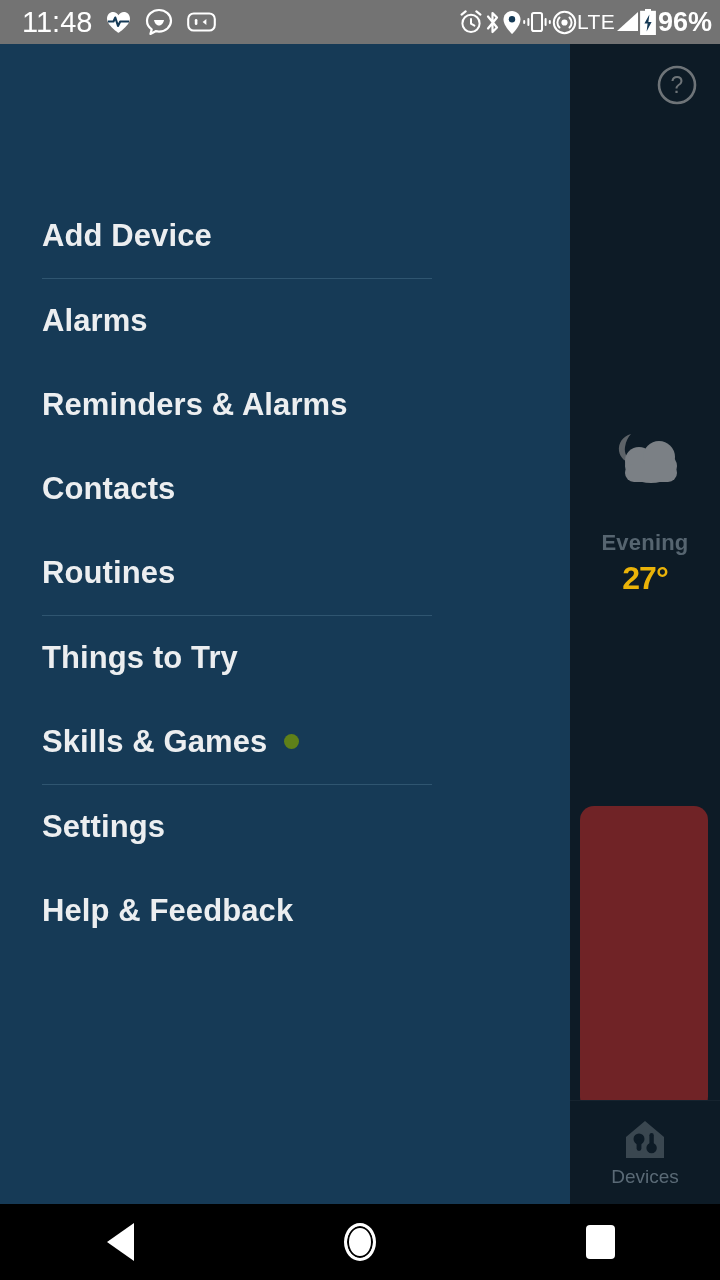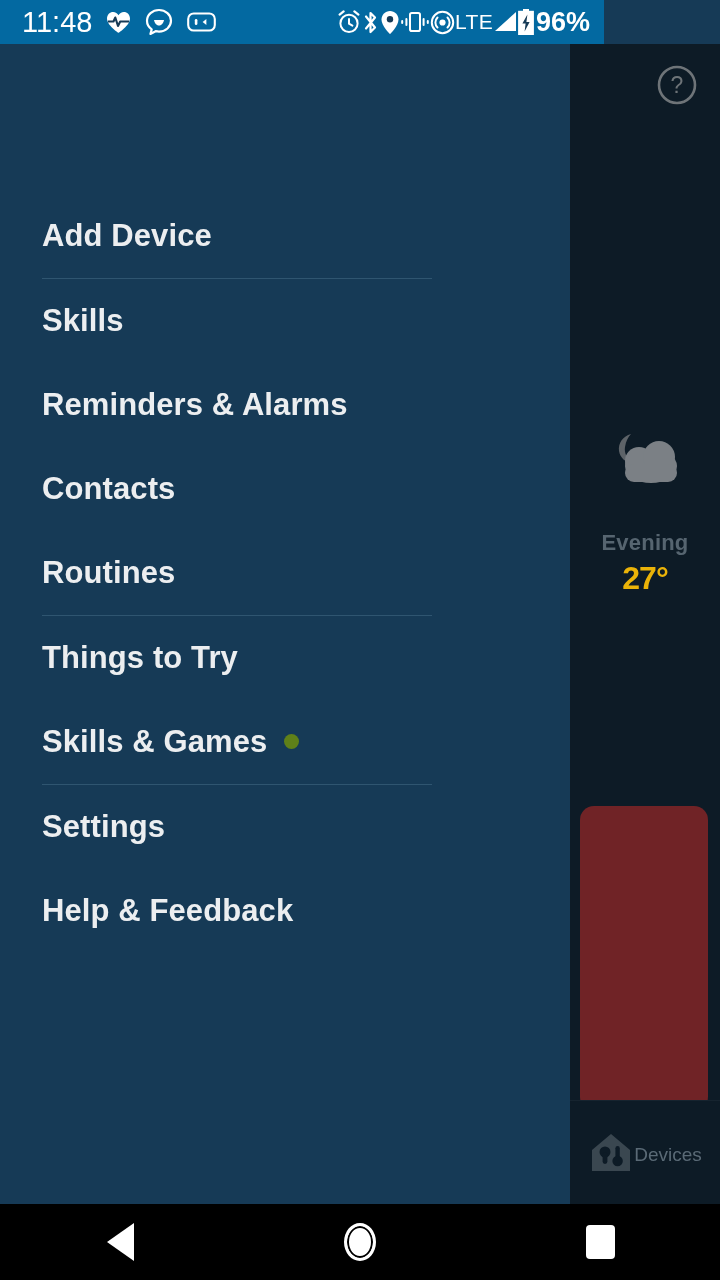--- a/index.html
+++ b/index.html
@@ -12,24 +12,24 @@
   #screen {
     position:relative;
     width:720px; height:1280px;
     background:#163a56;
     overflow:hidden;
   }
 
   
   #status-bar {
     position:absolute; top:0; left:0;
-    width:604px; height:44px;
-    background:#0369a1;
+    width:720px; height:44px;
+    background:#737373;
     display:flex; align-items:center;
-    padding:0 14px 0 22px;
+    padding:0 8px 0 22px;
     z-index:40;
     color:#ffffff;
   }
   #status-left { display:flex; align-items:center; gap:14px; }
   #status-clock {
     font-size:29px; font-weight:400; letter-spacing:0px;
     color:#ffffff; line-height:1;
   }
   #status-right {
     margin-left:auto;
@@ -73,21 +73,21 @@
     left:10px; top:762px;
     width:128px; height:305px;
     background:#702326;
     border-radius:14px;
   }
   #bottom-nav {
     position:absolute; left:0; bottom:0;
     width:150px; height:104px;
     background:#0d1b26;
     border-top:1px solid #16242f;
-    display:flex; flex-direction:row;
+    display:flex; flex-direction:column;
     align-items:center; justify-content:center;margin-top:31px;
   }
   #nav-devices-icon { width:46px; height:44px; }
   #nav-devices-label {
     margin-top:4px;
     font-size:19px; color:#5a6a76;
     font-weight:400;
   }
 
   
@@ -204,21 +204,21 @@
   </div>
 
   <div id="drawer">
 
     <div class="menu-item">
       <span class="menu-label">Add Device</span>
     </div>
     <div class="divider"></div>
 
     <div class="menu-item">
-      <span class="menu-label">Skills</span>
+      <span class="menu-label">Alarms</span>
     </div>
 
     <div class="menu-item">
       <span class="menu-label">Reminders &amp; Alarms</span>
     </div>
 
     <div class="menu-item">
       <span class="menu-label">Contacts</span>
     </div>
 

